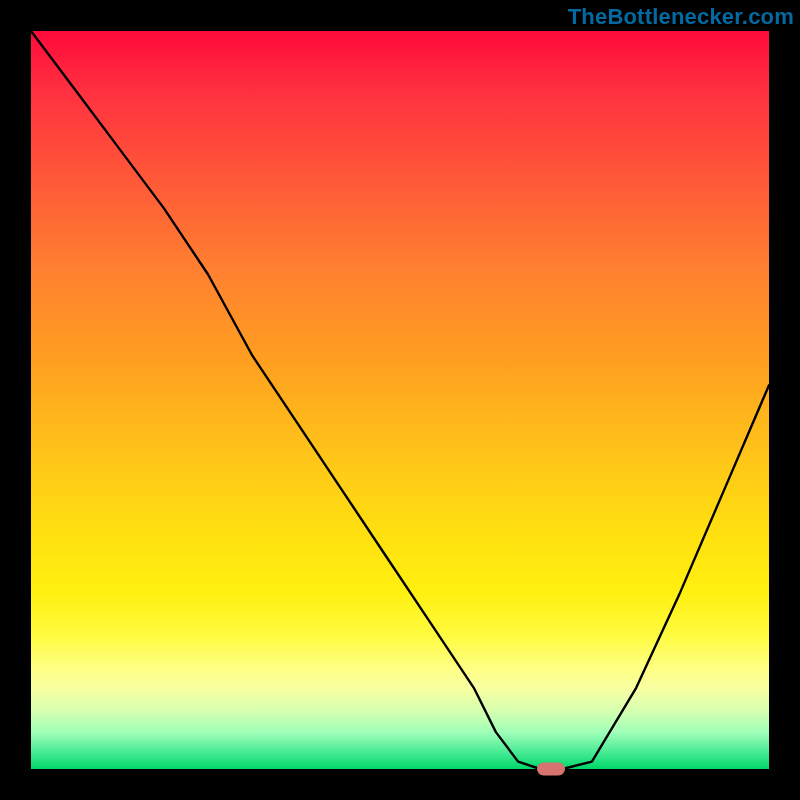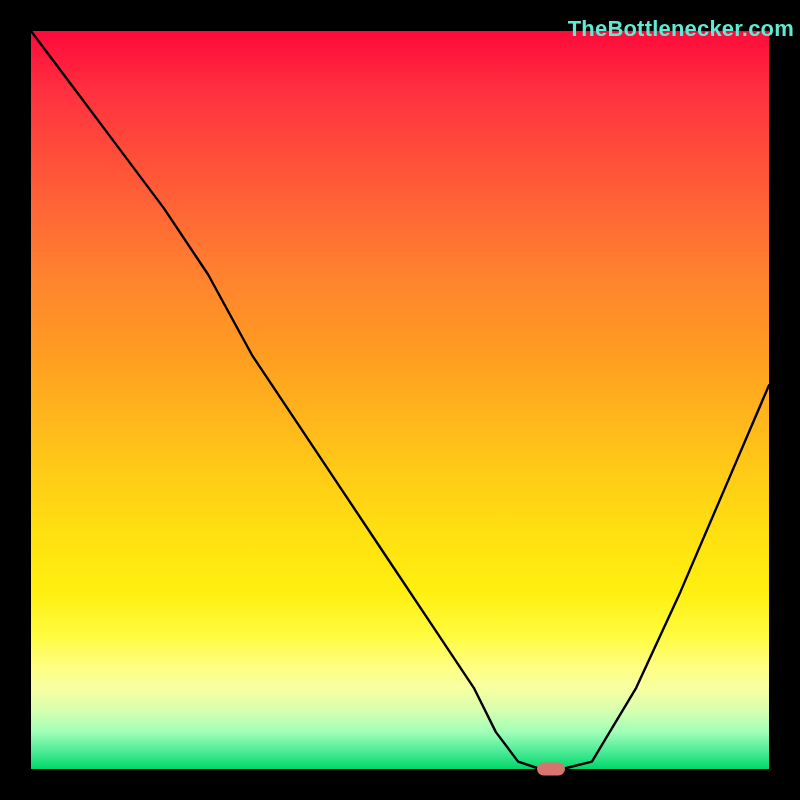--- a/index.html
+++ b/index.html
@@ -39,24 +39,23 @@
       #40e890 98%,
       #00d868 100%);
   }
   .watermark {
     position: absolute;
     top: 4px;
     right: 6px;
     font-family: Arial, Helvetica, sans-serif;
     font-size: 22px;
     font-weight: 600;
-    color: #5eead4;
+    color: #0369a1;
     letter-spacing: 0.2px;
     user-select: none;
-    margin-top: 12px;
   }
   svg.curve {
     position: absolute;
     left: 0;
     top: 0;
     width: 738px;
     height: 738px;
     overflow: visible;
   }
   .marker {

